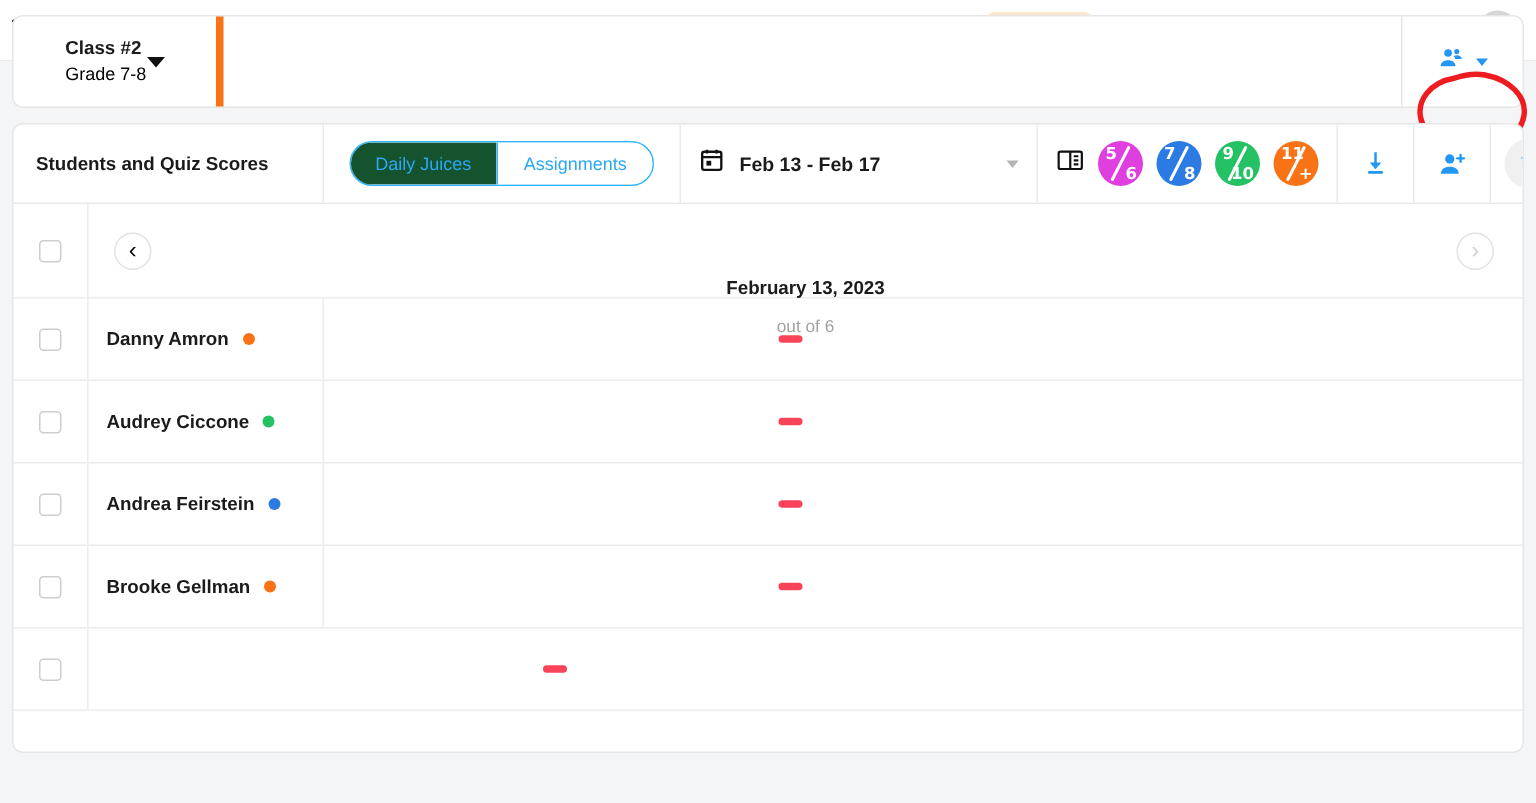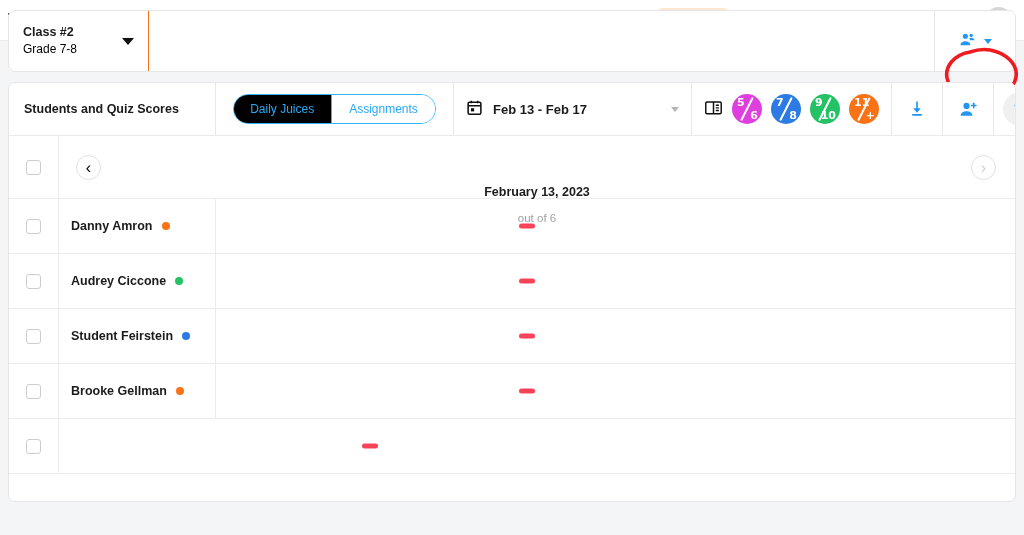--- a/index.html
+++ b/index.html
@@ -63,22 +63,22 @@
 
   
   .classbar {
     position: absolute; top: 10px; left: 8px;
     width: 1008px; height: 62px;
     background: #fff; border: 1px solid #e6e6e6; border-radius: 7px;
     display: flex; align-items: stretch;
   }
   .class-select {
     width: 140px; flex: 0 0 140px;
-    border-right: 1px solid #f97316;
-    display: flex; align-items: center; justify-content: space-between;
+    border-right: 5px solid #f97316;
+    display: flex; align-items: center; justify-content: center;
     padding: 0 14px 0 14px; cursor: pointer;
   }
   .class-name { font-size: 12.5px; font-weight: 700; color: #1b1b1b; line-height: 1.45; }
   .class-grade { font-size: 12px; color: #000000; line-height: 1.45; }
   .caret-dn {
     width: 0; height: 0;
     border-left: 6px solid transparent; border-right: 6px solid transparent;
     border-top: 7px solid #111;
   }
   .classbar-spacer { flex: 1 1 auto; border-right: 1px solid #e6e6e6; }
@@ -116,21 +116,21 @@
   .tb-seg { flex: 0 0 238px; display: flex; align-items: center; justify-content: center; border-right: 1px solid #e9e9e9; }
   .seg {
     display: flex; height: 30px;
     border: 1px solid #32b4ff; border-radius: 16px; overflow: hidden;
   }
   .seg div {
     display: flex; align-items: center; justify-content: center;
     padding: 0 17px; font-size: 12px; color: #2aa8f5; cursor: pointer;
     background: #fff;
   }
-  .seg div.on { background: #000000; padding-left: 16px; }
+  .seg div.on { background: #14532d; padding-left: 16px; }
   .seg div + div { border-left: 1px solid #32b4ff; text-align: right; }
 
   .tb-date {
     flex: 0 0 238px; display: flex; align-items: center;
     padding: 0 12px; gap: 10px; border-right: 1px solid #e9e9e9; cursor: pointer;
   }
   .tb-date .lbl { font-size: 13px; font-weight: 600; color: #1b1b1b; flex: 1 1 auto; }
   .caret-gr {
     width: 0; height: 0;
     border-left: 4.5px solid transparent; border-right: 4.5px solid transparent;
@@ -413,21 +413,21 @@
         </div>
         <div class="c-score">
           <span class="dash" style="background:#FA4259"></span>
         </div>
       </div>
       <div class="trow">
         <div class="c-check">
           <div class="chk"></div>
         </div>
         <div class="c-name">
-          <span class="stu-name">Student Feirstein</span>
+          <span class="stu-name">Andrea Feirstein</span>
           <span class="dot" style="background:#2C7BE5"></span>
         </div>
         <div class="c-score">
           <span class="dash" style="background:#FA4259"></span>
         </div>
       </div>
       <div class="trow">
         <div class="c-check">
           <div class="chk"></div>
         </div>

